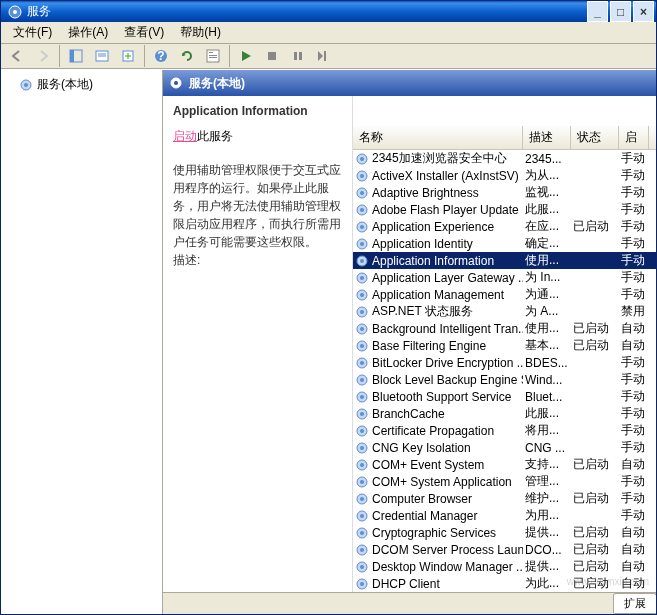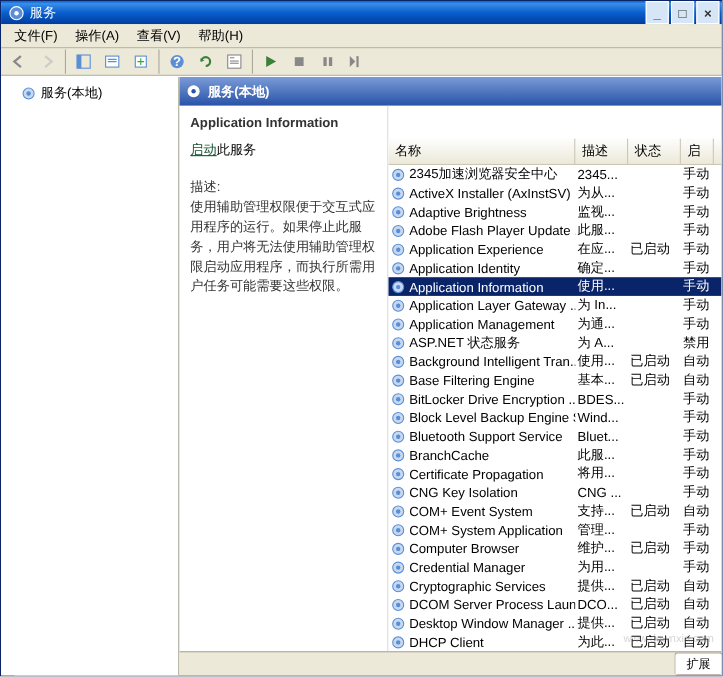--- a/index.html
+++ b/index.html
@@ -15,21 +15,21 @@
 .tbtn { width: 24px; height: 24px; display: flex; align-items: center; justify-content: center; border: 1px solid transparent; }
 .sep { width: 1px; height: 22px; background: #aca899; margin: 0 2px; }
 .body { flex: 1; display: flex; background: #fff; border-top: 1px solid #fff; padding-left: 12px; }
 .tree { width: 150px; border-right: 1px solid #aca899; background: #fff; padding: 4px; }
 .tree-item { display: flex; align-items: center; gap: 4px; padding: 2px; }
 .right { flex: 1; display: flex; flex-direction: column; overflow: hidden; }
 .panelhdr { background: linear-gradient(to bottom, #7a9bd8, #2953a8); color: #fff; height: 26px; display: flex; align-items: center; padding-left: 6px; gap: 6px; font-weight: bold; }
 .split { flex: 1; display: flex; overflow: hidden; }
 .detail { width: 190px; padding: 8px 10px; border-right: 1px solid #ddd; overflow: hidden; }
 .detail h3 { font-weight: bold; margin-bottom: 10px; color: #333; }
-.detail a { color: #14532d; text-decoration: underline; text-align: center; }
+.detail a { color: #ec4899; text-decoration: underline; text-align: center; }
 .detail .desc { margin-top: 16px; line-height: 1.5; color: #333; }
 .listwrap { flex: 1; overflow: auto; position: relative; }
 .listhdr { display: flex; background: linear-gradient(#fdfdfd,#ece9d8); border-bottom: 1px solid #cbc7b8; position: sticky; top: 0; margin-top: 30px; }
 .listhdr div { padding: 3px 6px; border-right: 1px solid #cbc7b8; white-space: nowrap; overflow: hidden; }
 .col-name { width: 170px; } .col-desc { width: 48px; } .col-stat { width: 48px; } .col-start { width: 30px; }
 .rows { }
 .row { display: flex; align-items: center; height: 17px; }
 .row.sel { background: #0a246a; color: #fff; }
 .row .cell { padding: 0 2px; white-space: nowrap; overflow: hidden; }
 .row .cname { display: flex; align-items: center; gap: 3px; }
@@ -166,22 +166,22 @@
         <span>服务(本地)</span>
       </div>
 
       <div class="split">
         <div class="detail">
           <h3>Application Information</h3>
           <div>
             <a href="#">启动</a><span>此服务</span>
           </div>
           <div class="desc">
+            <div>使用辅助管理权限便于交互式应用程序的运行。如果停止此服务，用户将无法使用辅助管理权限启动应用程序，而执行所需用户任务可能需要这些权限。</div>
             <div>描述:</div>
-            <div>使用辅助管理权限便于交互式应用程序的运行。如果停止此服务，用户将无法使用辅助管理权限启动应用程序，而执行所需用户任务可能需要这些权限。</div>
           </div>
         </div>
 
         <div class="listwrap">
           <div class="listhdr">
             <div class="col-name">名称</div>
             <div class="col-desc">描述</div>
             <div class="col-stat">状态</div>
             <div class="col-start">启</div>
           </div>

